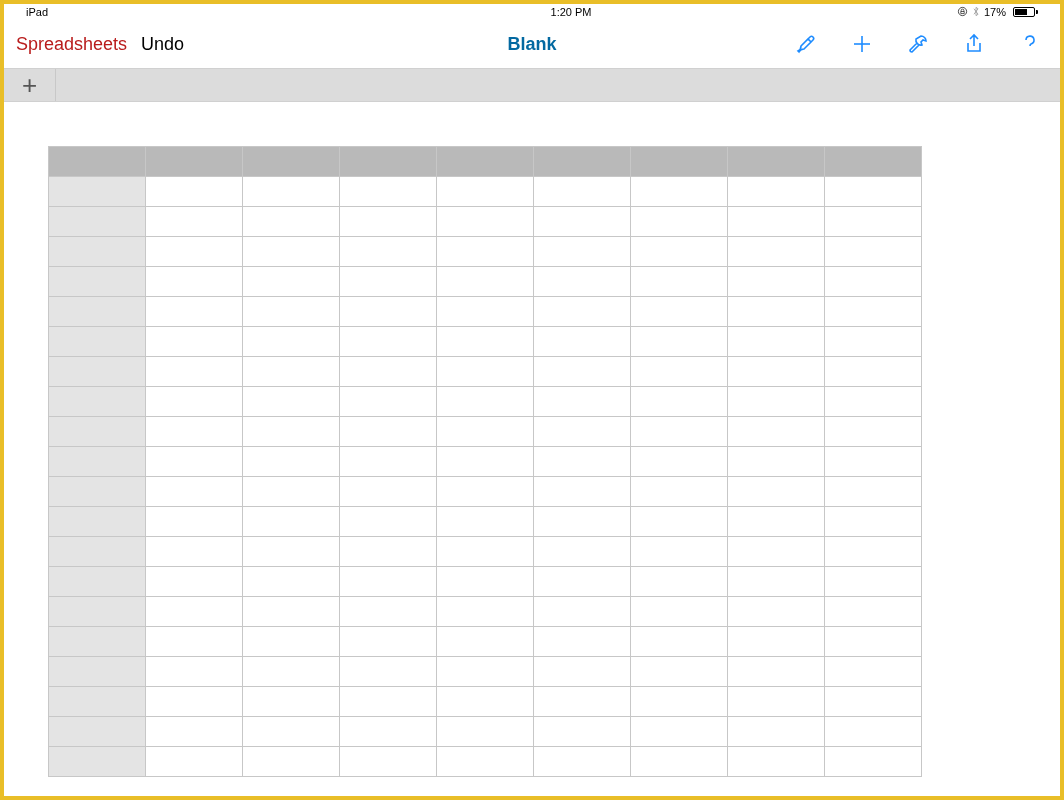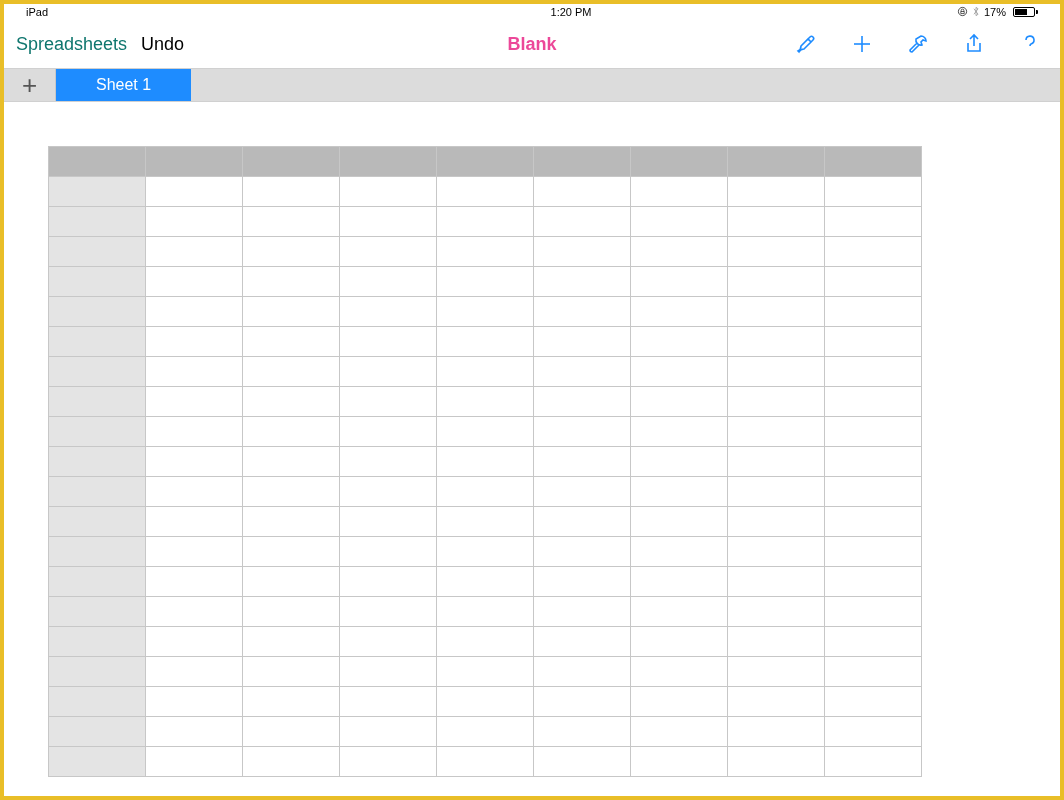--- a/index.html
+++ b/index.html
@@ -14,23 +14,23 @@
     .battery-body { width: 22px; height: 10px; border: 1px solid #000; border-radius: 2px; position: relative; margin-left: 3px; }
     .battery-fill { position: absolute; left: 1px; top: 1px; bottom: 1px; width: 60%; background: #000; }
     .battery-cap { width: 2px; height: 4px; background: #000; margin-left: 1px; border-radius: 0 1px 1px 0; }
     .lock-rot { width: 11px; height: 11px; }
     .bt { width: 8px; height: 11px; }
 
     
     .toolbar { height: 48px; display: flex; align-items: center; position: relative; padding: 0 12px; }
     .toolbar-left { display: flex; align-items: center; gap: 14px; }
     .toolbar-left .tb-text { font-size: 18px; }
-    .tb-blue { color: #0f766e; }
+    .tb-blue { color: #b91c1c; }
     .tb-gray { color: #000000; }
-    .toolbar-title { position: absolute; left: 50%; transform: translateX(-50%); font-size: 18px; font-weight: 600; color: #ec4899; }
+    .toolbar-title { position: absolute; left: 50%; transform: translateX(-50%); font-size: 18px; font-weight: 600; color: #0369a1; }
     .toolbar-right { margin-left: auto; display: flex; align-items: center; gap: 32px; padding-right: 6px; }
     .icon-btn { width: 24px; height: 24px; display: flex; align-items: center; justify-content: center; }
     .icon-btn svg { stroke: #1e8cff; fill: none; stroke-width: 1.6; }
 
     
     .tab-strip { height: 34px; background: #dcdcdc; border-top: 1px solid #d0d0d0; border-bottom: 1px solid #d0d0d0; display: flex; align-items: stretch; }
     .tab-add { width: 52px; display: flex; align-items: center; justify-content: center; font-size: 26px; color: #555; border-right: 1px solid #c8c8c8; }
     .tab-active { background: #1e8cff; color: #fff; padding: 0 40px; display: flex; align-items: center; font-size: 16px; }
 
     
@@ -107,23 +107,20 @@
           <path d="M8 8 a4 4 0 1 1 5 4 c-1 .5 -1 1 -1 2 M12 19 v.01"></path>
         </svg>
     </span>
   </div>
 </div>
 
 <div class="tab-strip">
   <div class="tab-add">
     <span>+</span>
   </div>
-  <div class="tab-active">
-    <span>Sheet 1</span>
-  </div>
 </div>
 
 <div class="canvas" style="height: calc(100% - 16px - 48px - 34px);">
   <div class="grid-wrap">
     <table class="grid">
       <thead>
           <tr id="grid-head">
             <td class="corner"></td>
             <td></td>
             <td></td>

